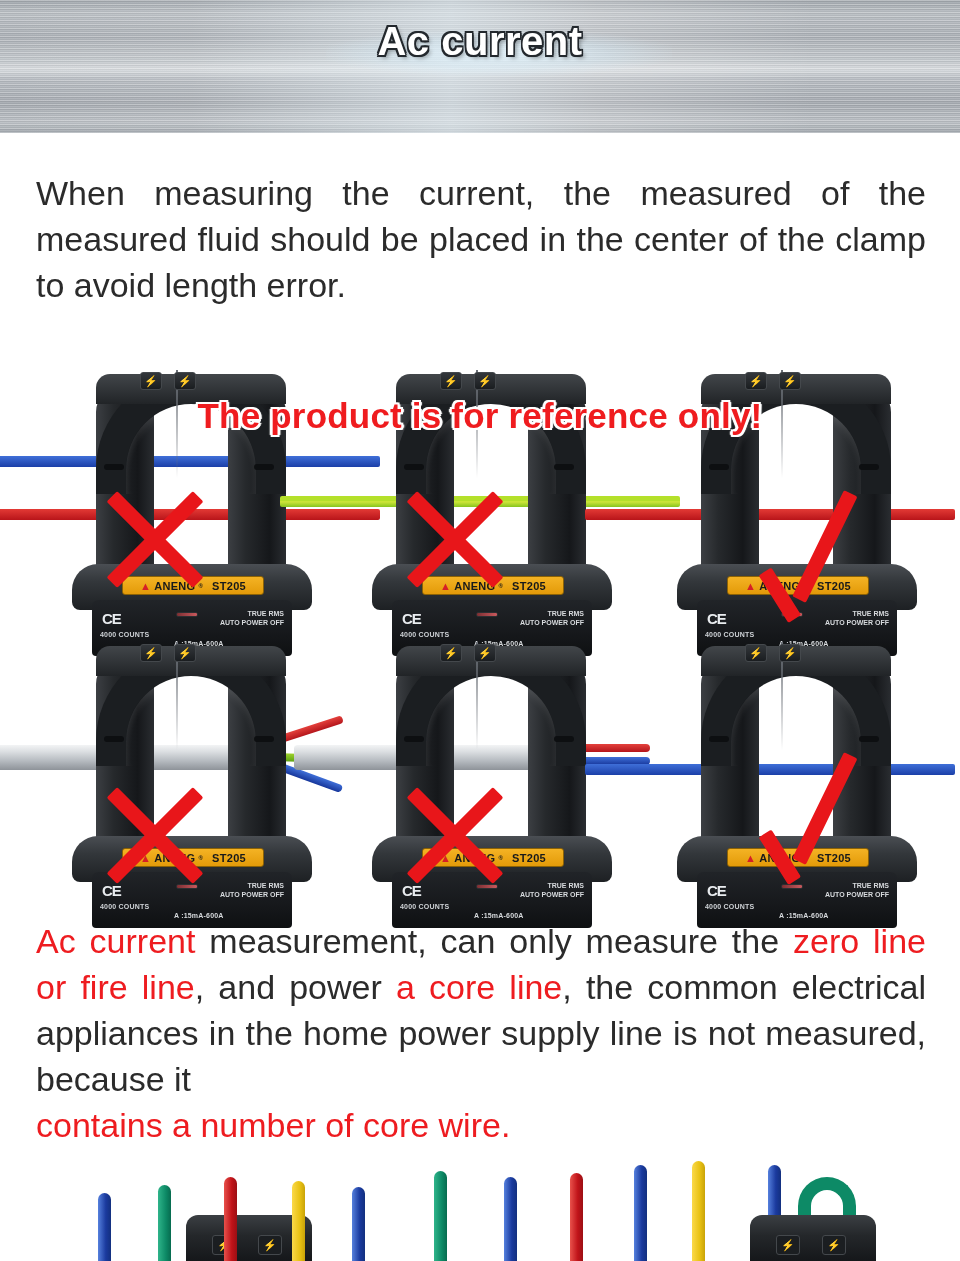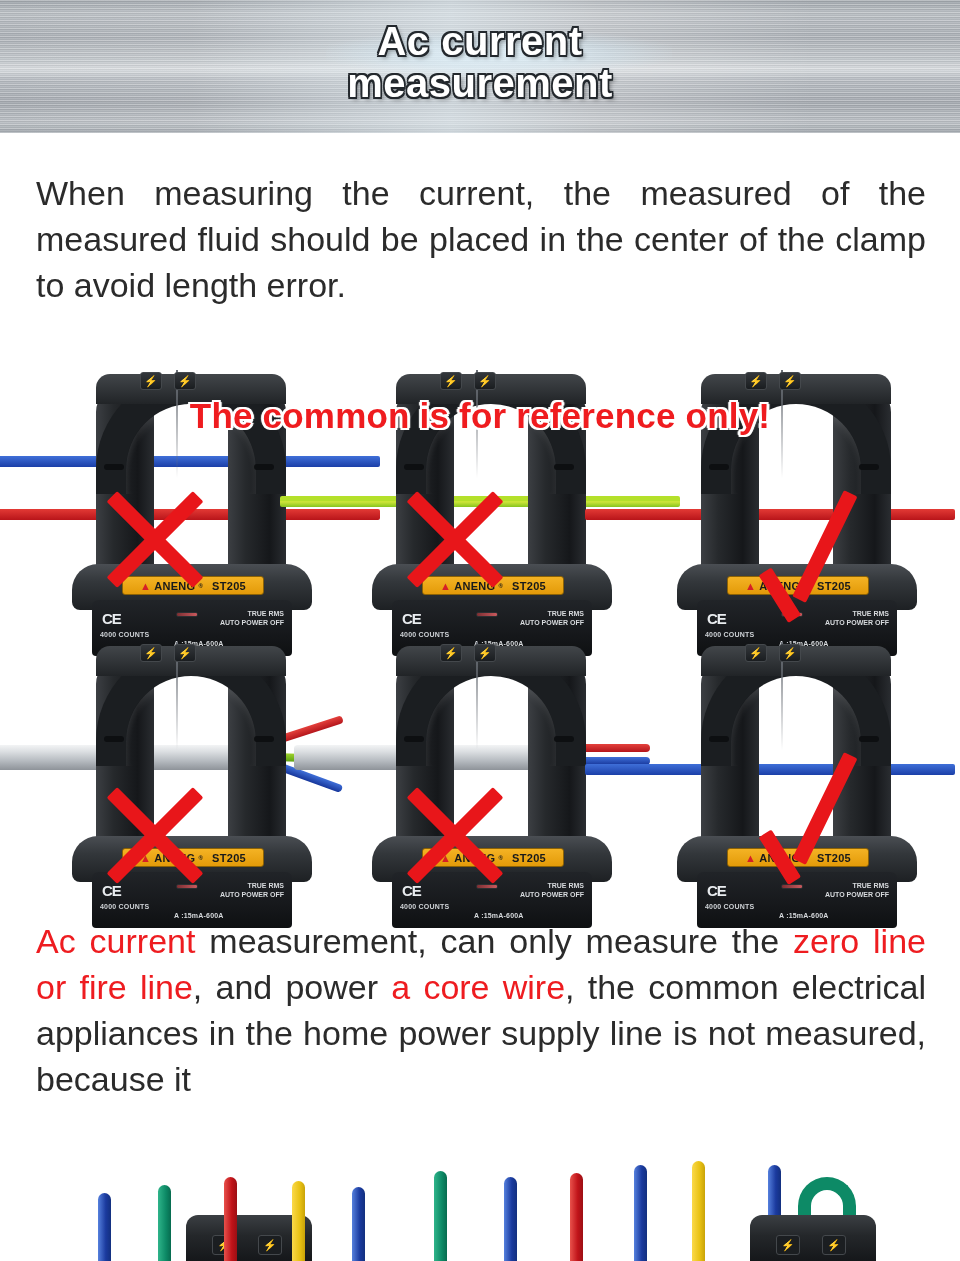--- a/index.html
+++ b/index.html
@@ -223,21 +223,20 @@
     color:#5c6066; font-size:11px; font-weight:bold; text-align:center; line-height:18px;
   }
   .jawtop .tp.a{ left:26px; } .jawtop .tp.b{ left:72px; }
 </style>
 </head>
 <body>
 
 <div class="banner">
   <div class="banner-title">
     <span>Ac current</span>
-    <span class="l2">measurement</span>
   </div>
 </div>
 
 <div class="para para-top">When measuring the current, the measured of the measured fluid should be placed in the center of the clamp to avoid length error.</div>
 
 <div class="grid">
 
   <div class="cell r0 c0">
     <div class="wire blue full" style="top:88px;"></div>
     <div class="wire red full" style="top:141px;"></div>
@@ -473,24 +472,24 @@
       </div>
     </div>
     <div class="mark check" style="left:110px; top:120px;">
       <div class="bar s"></div>
         <div class="bar l"></div>
     </div>
   </div>
 
 </div>
 
-<div class="warn">The common is for reference only!</div>
+<div class="warn">The product is for reference only!</div>
 
 <div class="para para-bottom">
-  <span class="r">Ac current</span><span> measurement, can only measure the </span><span class="r">zero line or fire line</span><span>, and power </span><span class="r">a core wire</span><span>, the common electrical appliances in the home power supply line is not measured, because it </span>
+  <span class="r">Ac current</span><span> measurement, can only measure the </span><span class="r">zero line or fire line</span><span>, and power </span><span class="r">a core line</span><span>, the common electrical appliances in the home power supply line is not measured, because it </span><span class="r last">contains a number of core wire.</span>
 </div>
 
 <div class="strip">
   <div class="lead blue" style="left:98px;  height:68px;"></div>
   <div class="lead green" style="left:158px; height:76px;"></div>
   <div class="jawtop" style="left:186px;">
     <div class="tp a">⚡</div>
     <div class="tp b">⚡</div>
   </div>
   <div class="lead red" style="left:224px; height:84px;"></div>

